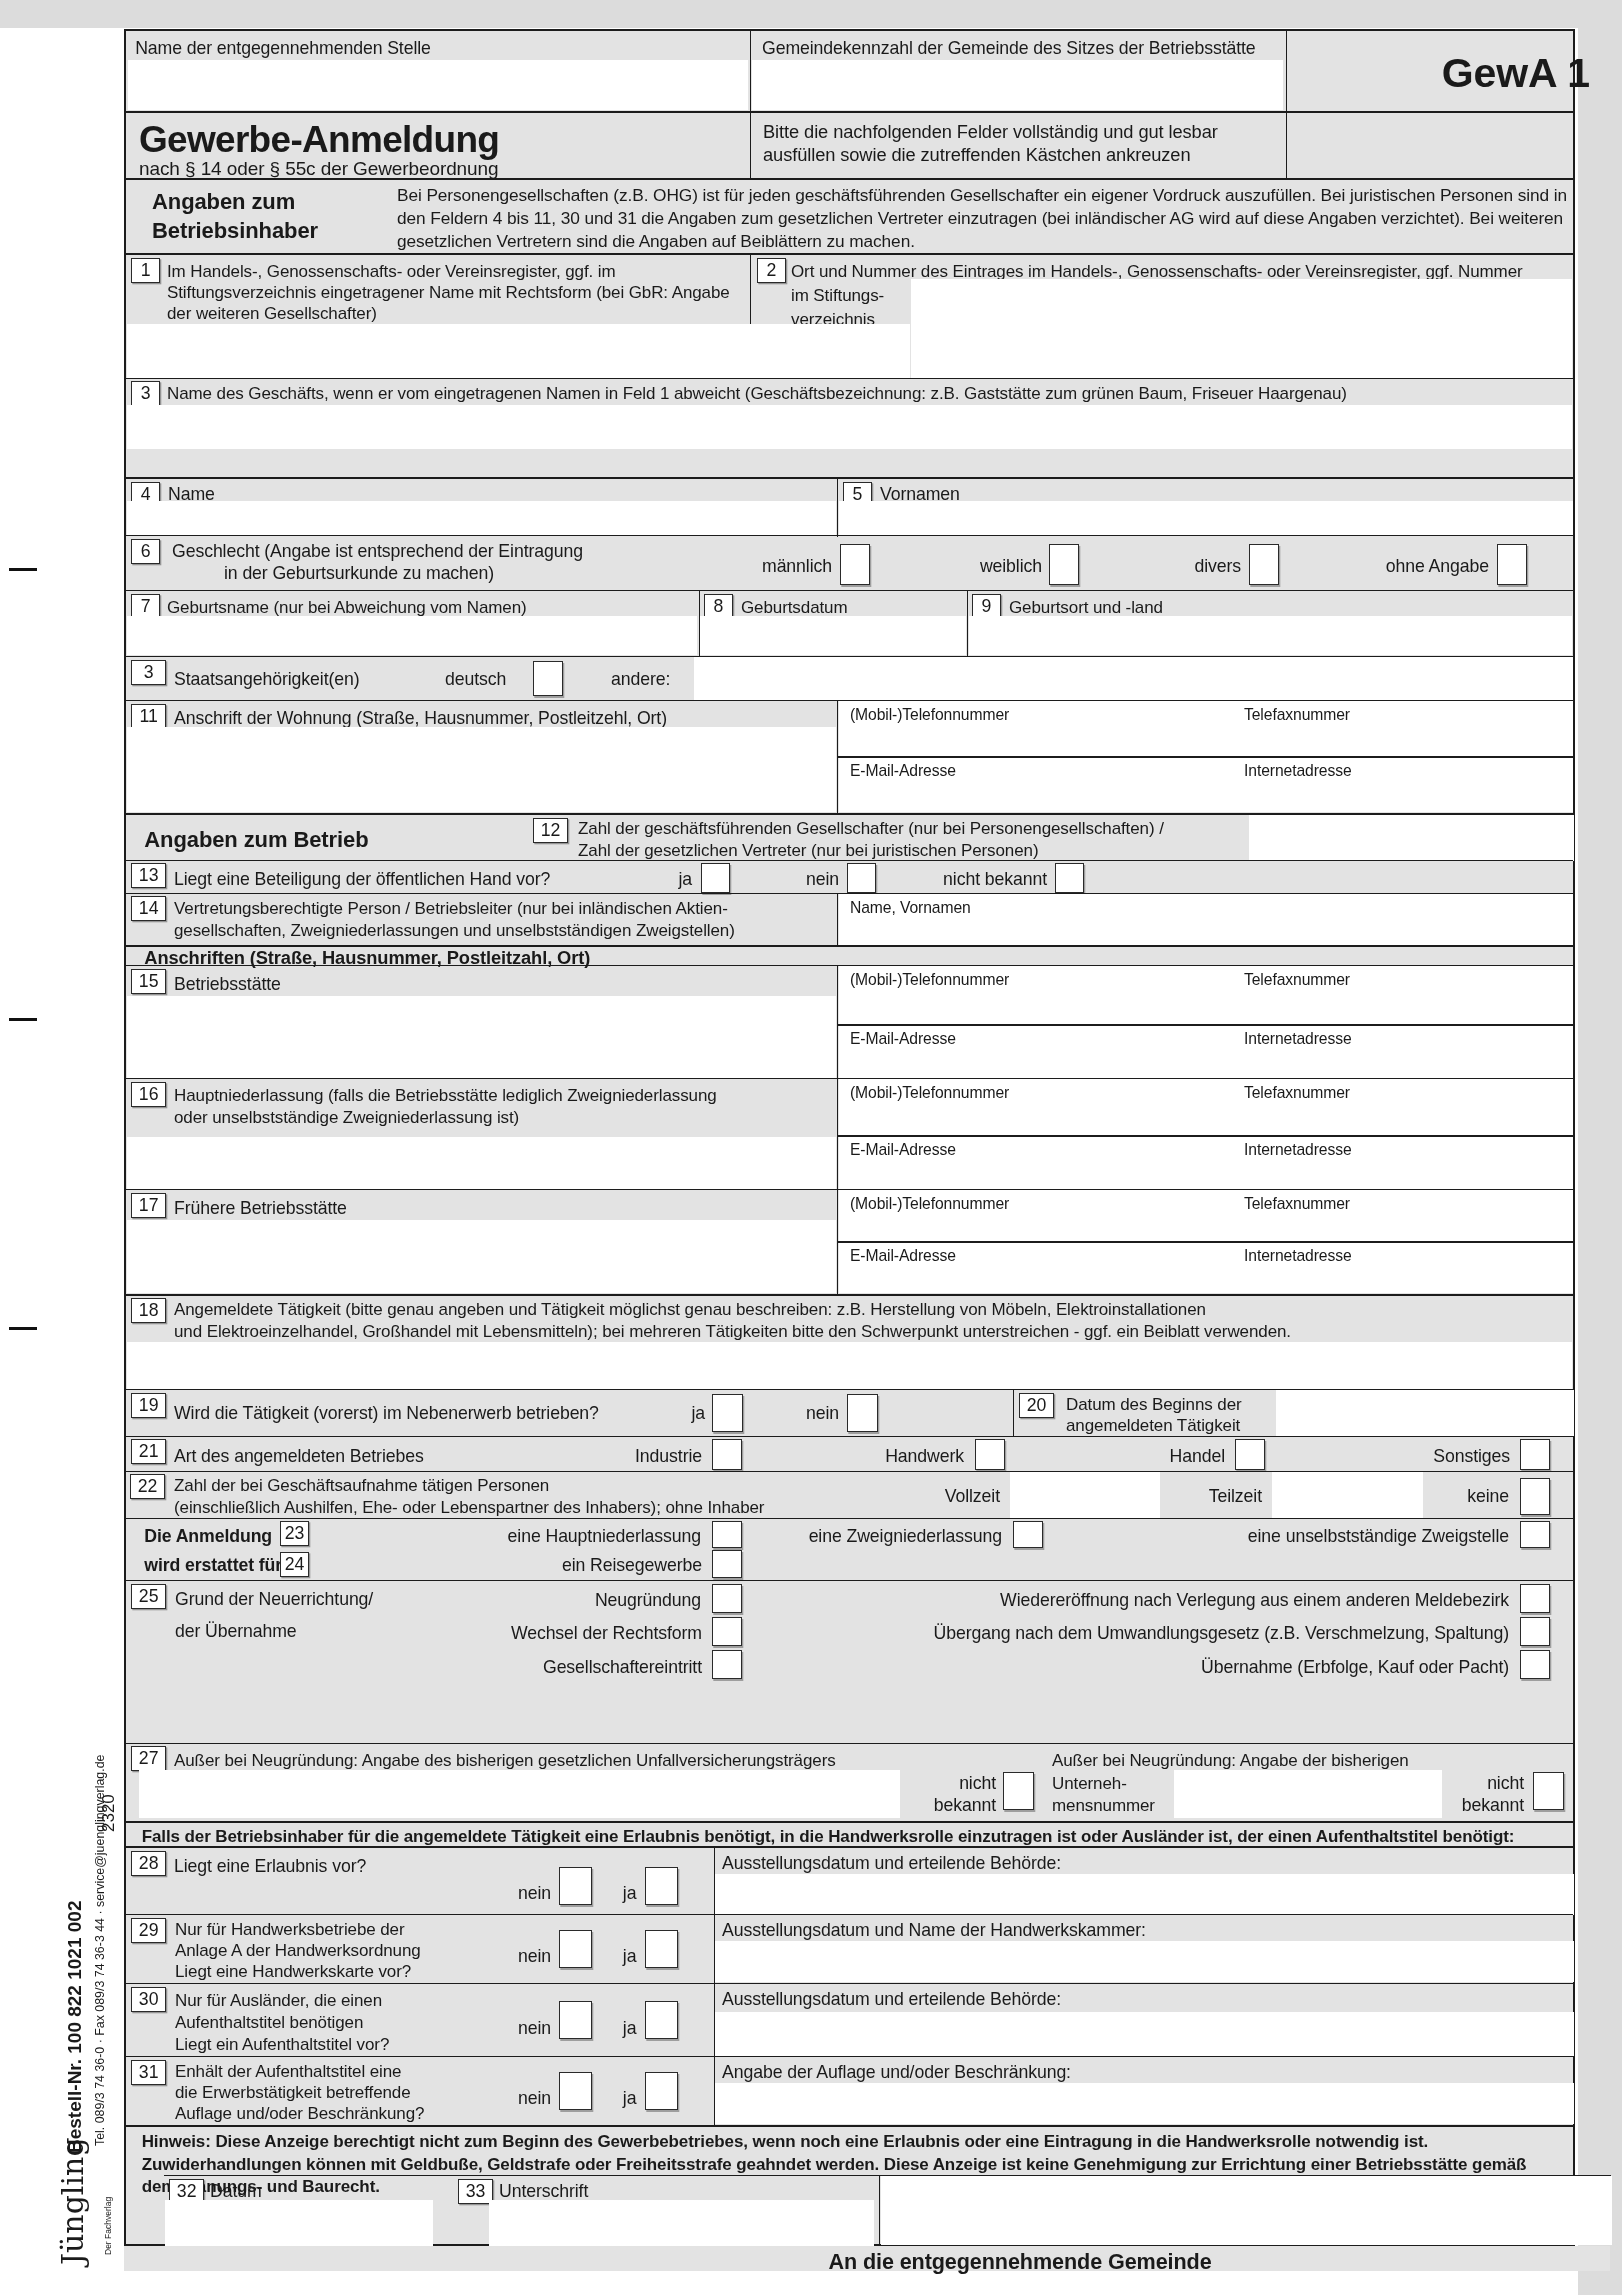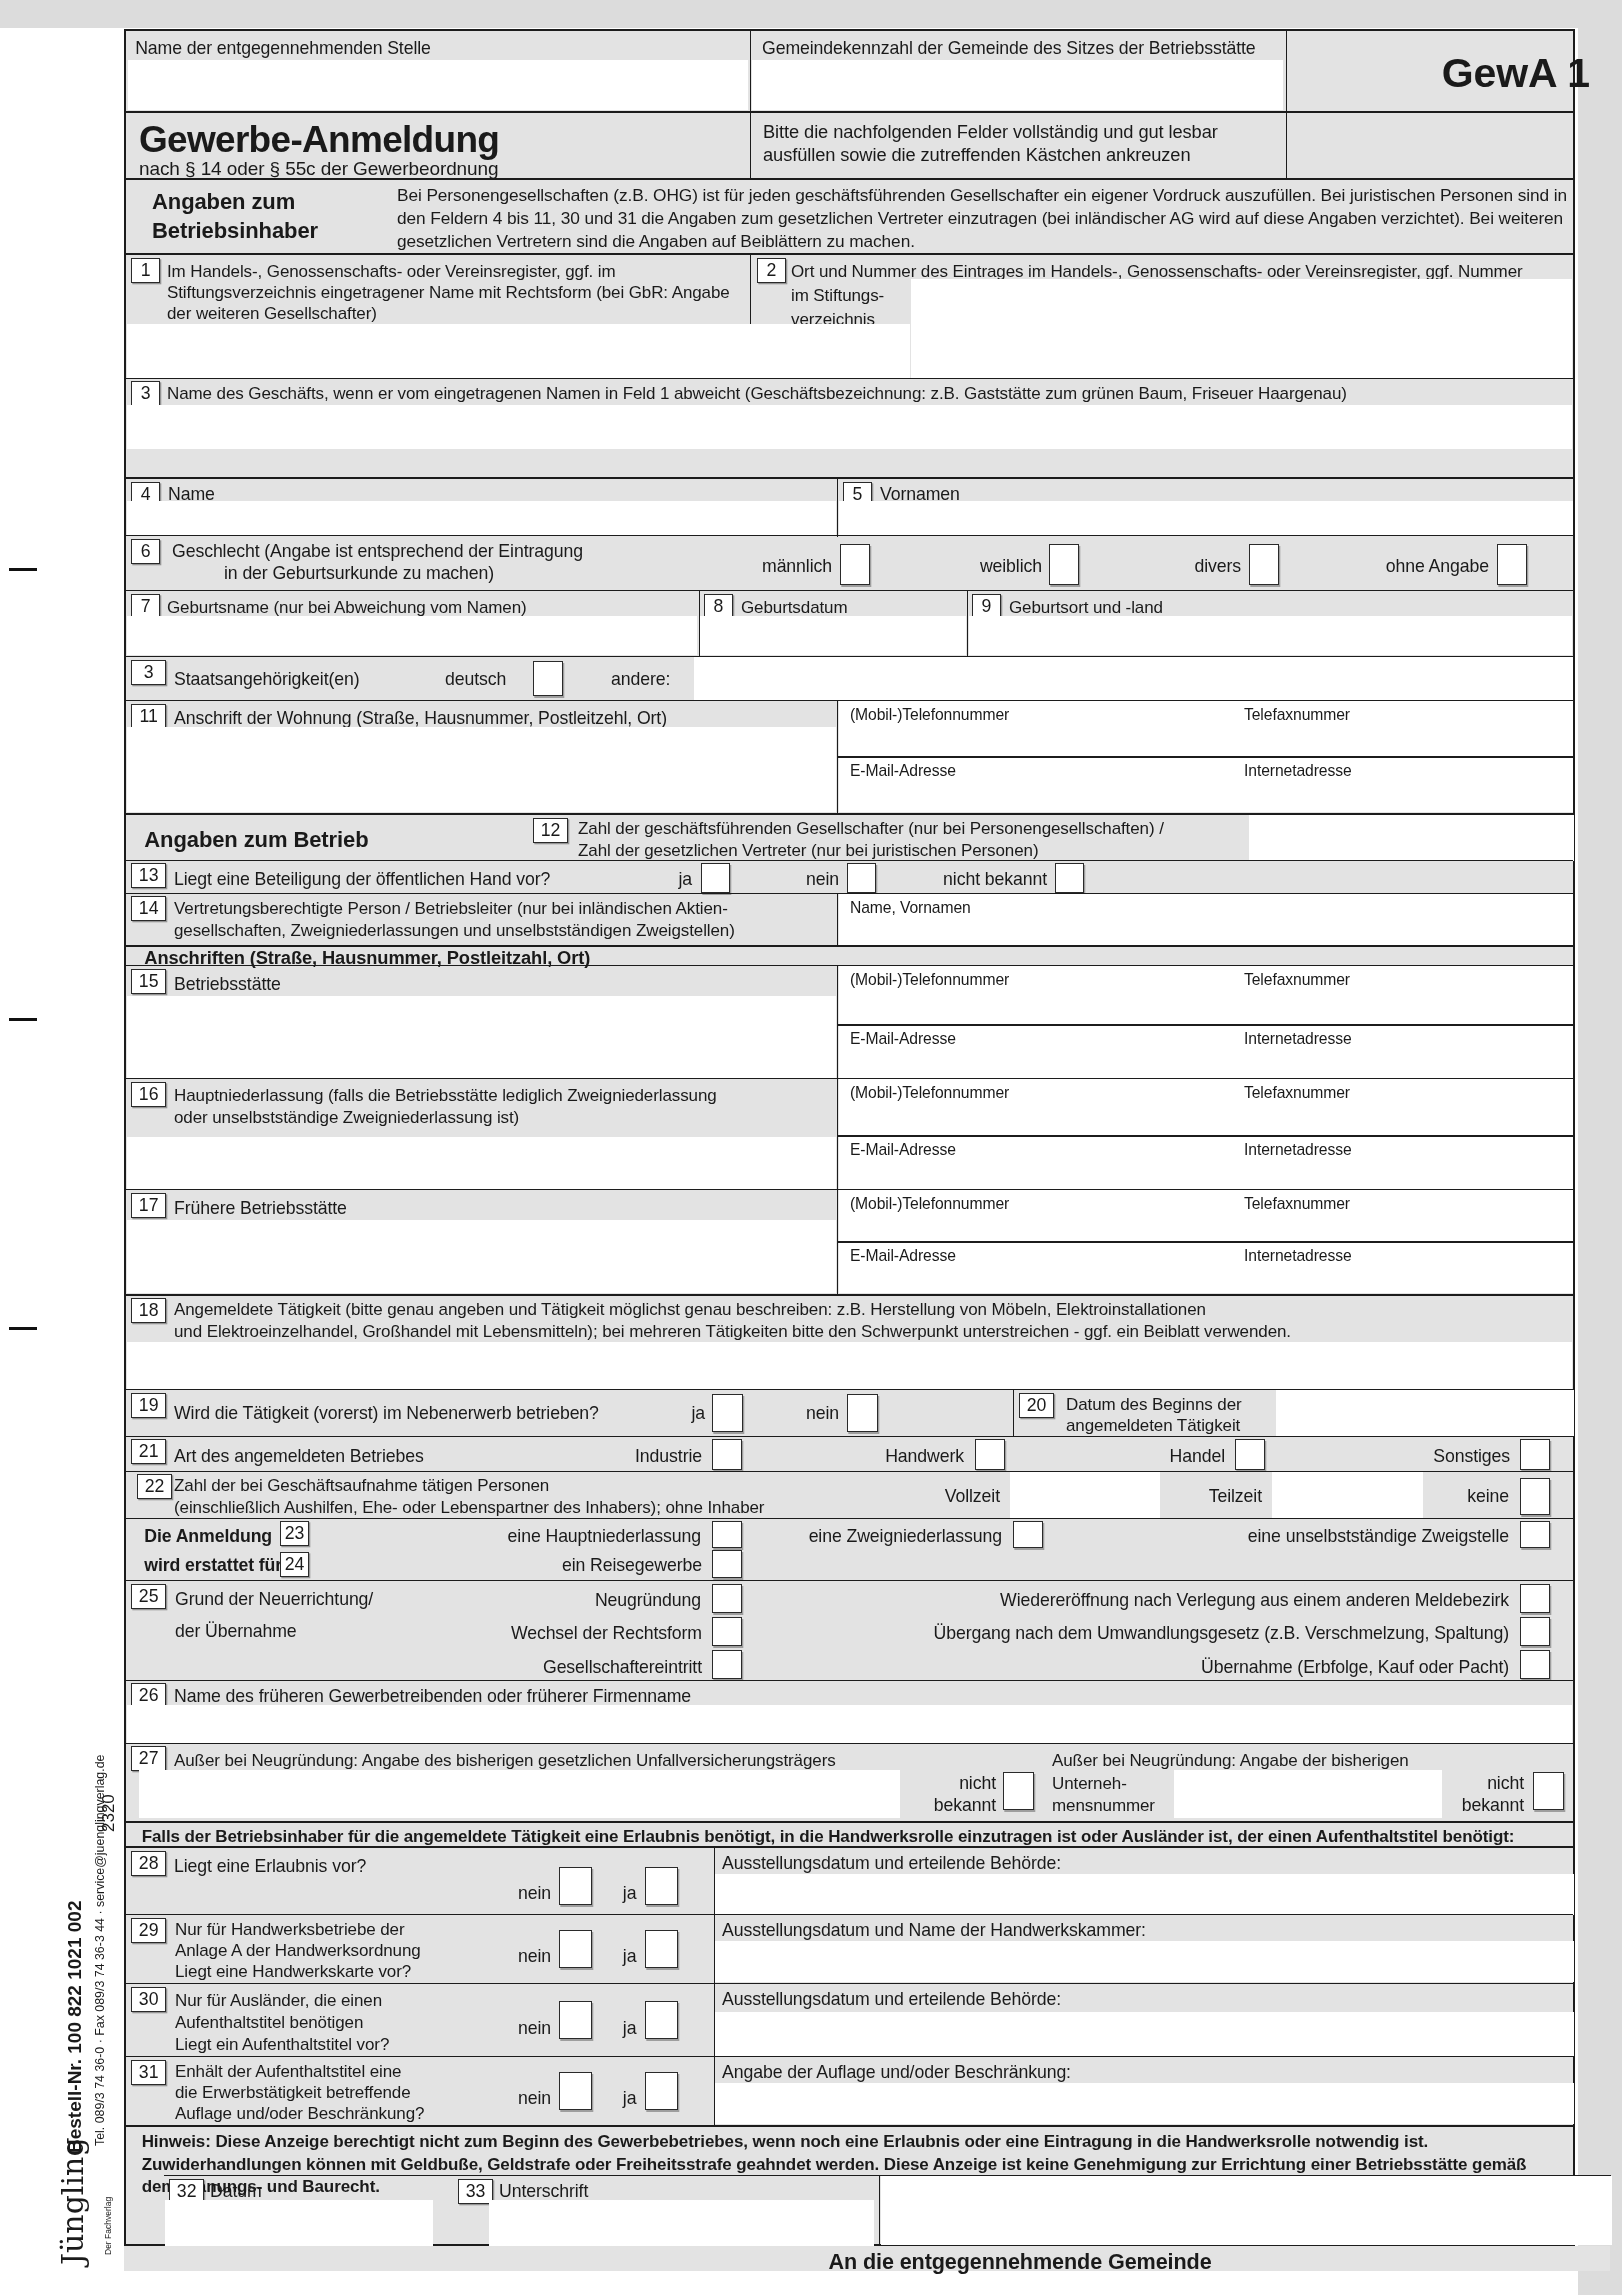--- a/index.html
+++ b/index.html
@@ -252,21 +252,21 @@
       <div class="cb" style="left:586px;top:2px;width:30px;height:31px;"></div>
       <span class="l ra" style="left:681px;top:7.9px;width:157px;">Handwerk</span>
       <div class="cb" style="left:849px;top:2px;width:30px;height:31px;"></div>
       <span class="l ra" style="left:942px;top:7.9px;width:157px;">Handel</span>
       <div class="cb" style="left:1109px;top:2px;width:30px;height:31px;"></div>
       <span class="l ra" style="left:1224px;top:7.9px;width:160px;">Sonstiges</span>
       <div class="cb" style="left:1394px;top:2px;width:30px;height:31px;"></div>
     </div>
 
     <div class="row bt" style="top:1440px;height:48px;">
-      <span class="num num2" style="left:11px;top:1.3px;">22</span>
+      <span class="num num2" style="left:4px;top:1.3px;">22</span>
       <span class="l s26" style="left:48px;top:2.6px;">Zahl der bei Geschäftsaufnahme tätigen Personen</span>
       <span class="l s26" style="left:48px;top:25px;">(einschließlich Aushilfen, Ehe- oder Lebenspartner des Inhabers); ohne Inhaber</span>
       <span class="l ra" style="left:743px;top:13px;width:131px;">Vollzeit</span>
       <div class="inp" style="left:884px;top:0;width:150px;height:46px;"></div>
       <span class="l ra" style="left:1005px;top:13px;width:131px;">Teilzeit</span>
       <div class="inp" style="left:1146px;top:0;width:151px;height:46px;"></div>
       <span class="l ra" style="left:1252px;top:13px;width:131px;">keine</span>
       <div class="cb" style="left:1394px;top:5.2px;width:30px;height:37px;"></div>
     </div>
 
@@ -296,25 +296,20 @@
       <span class="l ra" style="left:340px;top:75px;width:236px;">Gesellschaftereintritt</span>
       <div class="cb" style="left:586px;top:69px;width:30px;height:29px;"></div>
       <span class="l ra" style="left:794px;top:7.9px;width:589px;">Wiedereröffnung nach Verlegung aus einem anderen Meldebezirk</span>
       <div class="cb" style="left:1394px;top:2.6px;width:30px;height:29px;"></div>
       <span class="l ra" style="left:729px;top:41px;width:654px;">Übergang nach dem Umwandlungsgesetz (z.B. Verschmelzung, Spaltung)</span>
       <div class="cb" style="left:1394px;top:36px;width:30px;height:29px;"></div>
       <span class="l ra" style="left:925px;top:75px;width:458px;">Übernahme (Erbfolge, Kauf oder Pacht)</span>
       <div class="cb" style="left:1394px;top:69px;width:30px;height:29px;"></div>
     </div>
 
-    <div class="row bt" style="top:1649px;height:63px;">
-      <span class="num num2" style="left:5.2px;top:1.3px;">26</span>
-      <span class="l" style="left:48px;top:3.9px;">Name des früheren Gewerbetreibenden oder früherer Firmenname</span>
-      <div class="inp" style="left:1.3px;top:23.6px;width:1445px;height:39px;"></div>
-    </div>
 
     <div class="row bt" style="top:1712px;height:77px;">
       <span class="num num2" style="left:5.2px;top:1.3px;">27</span>
       <span class="l s26" style="left:48px;top:5.2px;">Außer bei Neugründung: Angabe des bisherigen gesetzlichen Unfallversicherungsträgers</span>
       <div class="inp" style="left:13px;top:26px;width:761px;height:48px;"></div>
       <span class="l ra" style="left:791px;top:27.5px;width:79px;">nicht</span>
       <span class="l ra" style="left:791px;top:50px;width:79px;">bekannt</span>
       <div class="cb" style="left:877px;top:27.5px;width:31px;height:38px;"></div>
       <span class="l s26" style="left:926px;top:5.2px;">Außer bei Neugründung: Angabe der bisherigen</span>
       <span class="l s26" style="left:926px;top:29px;">Unterneh-</span>

